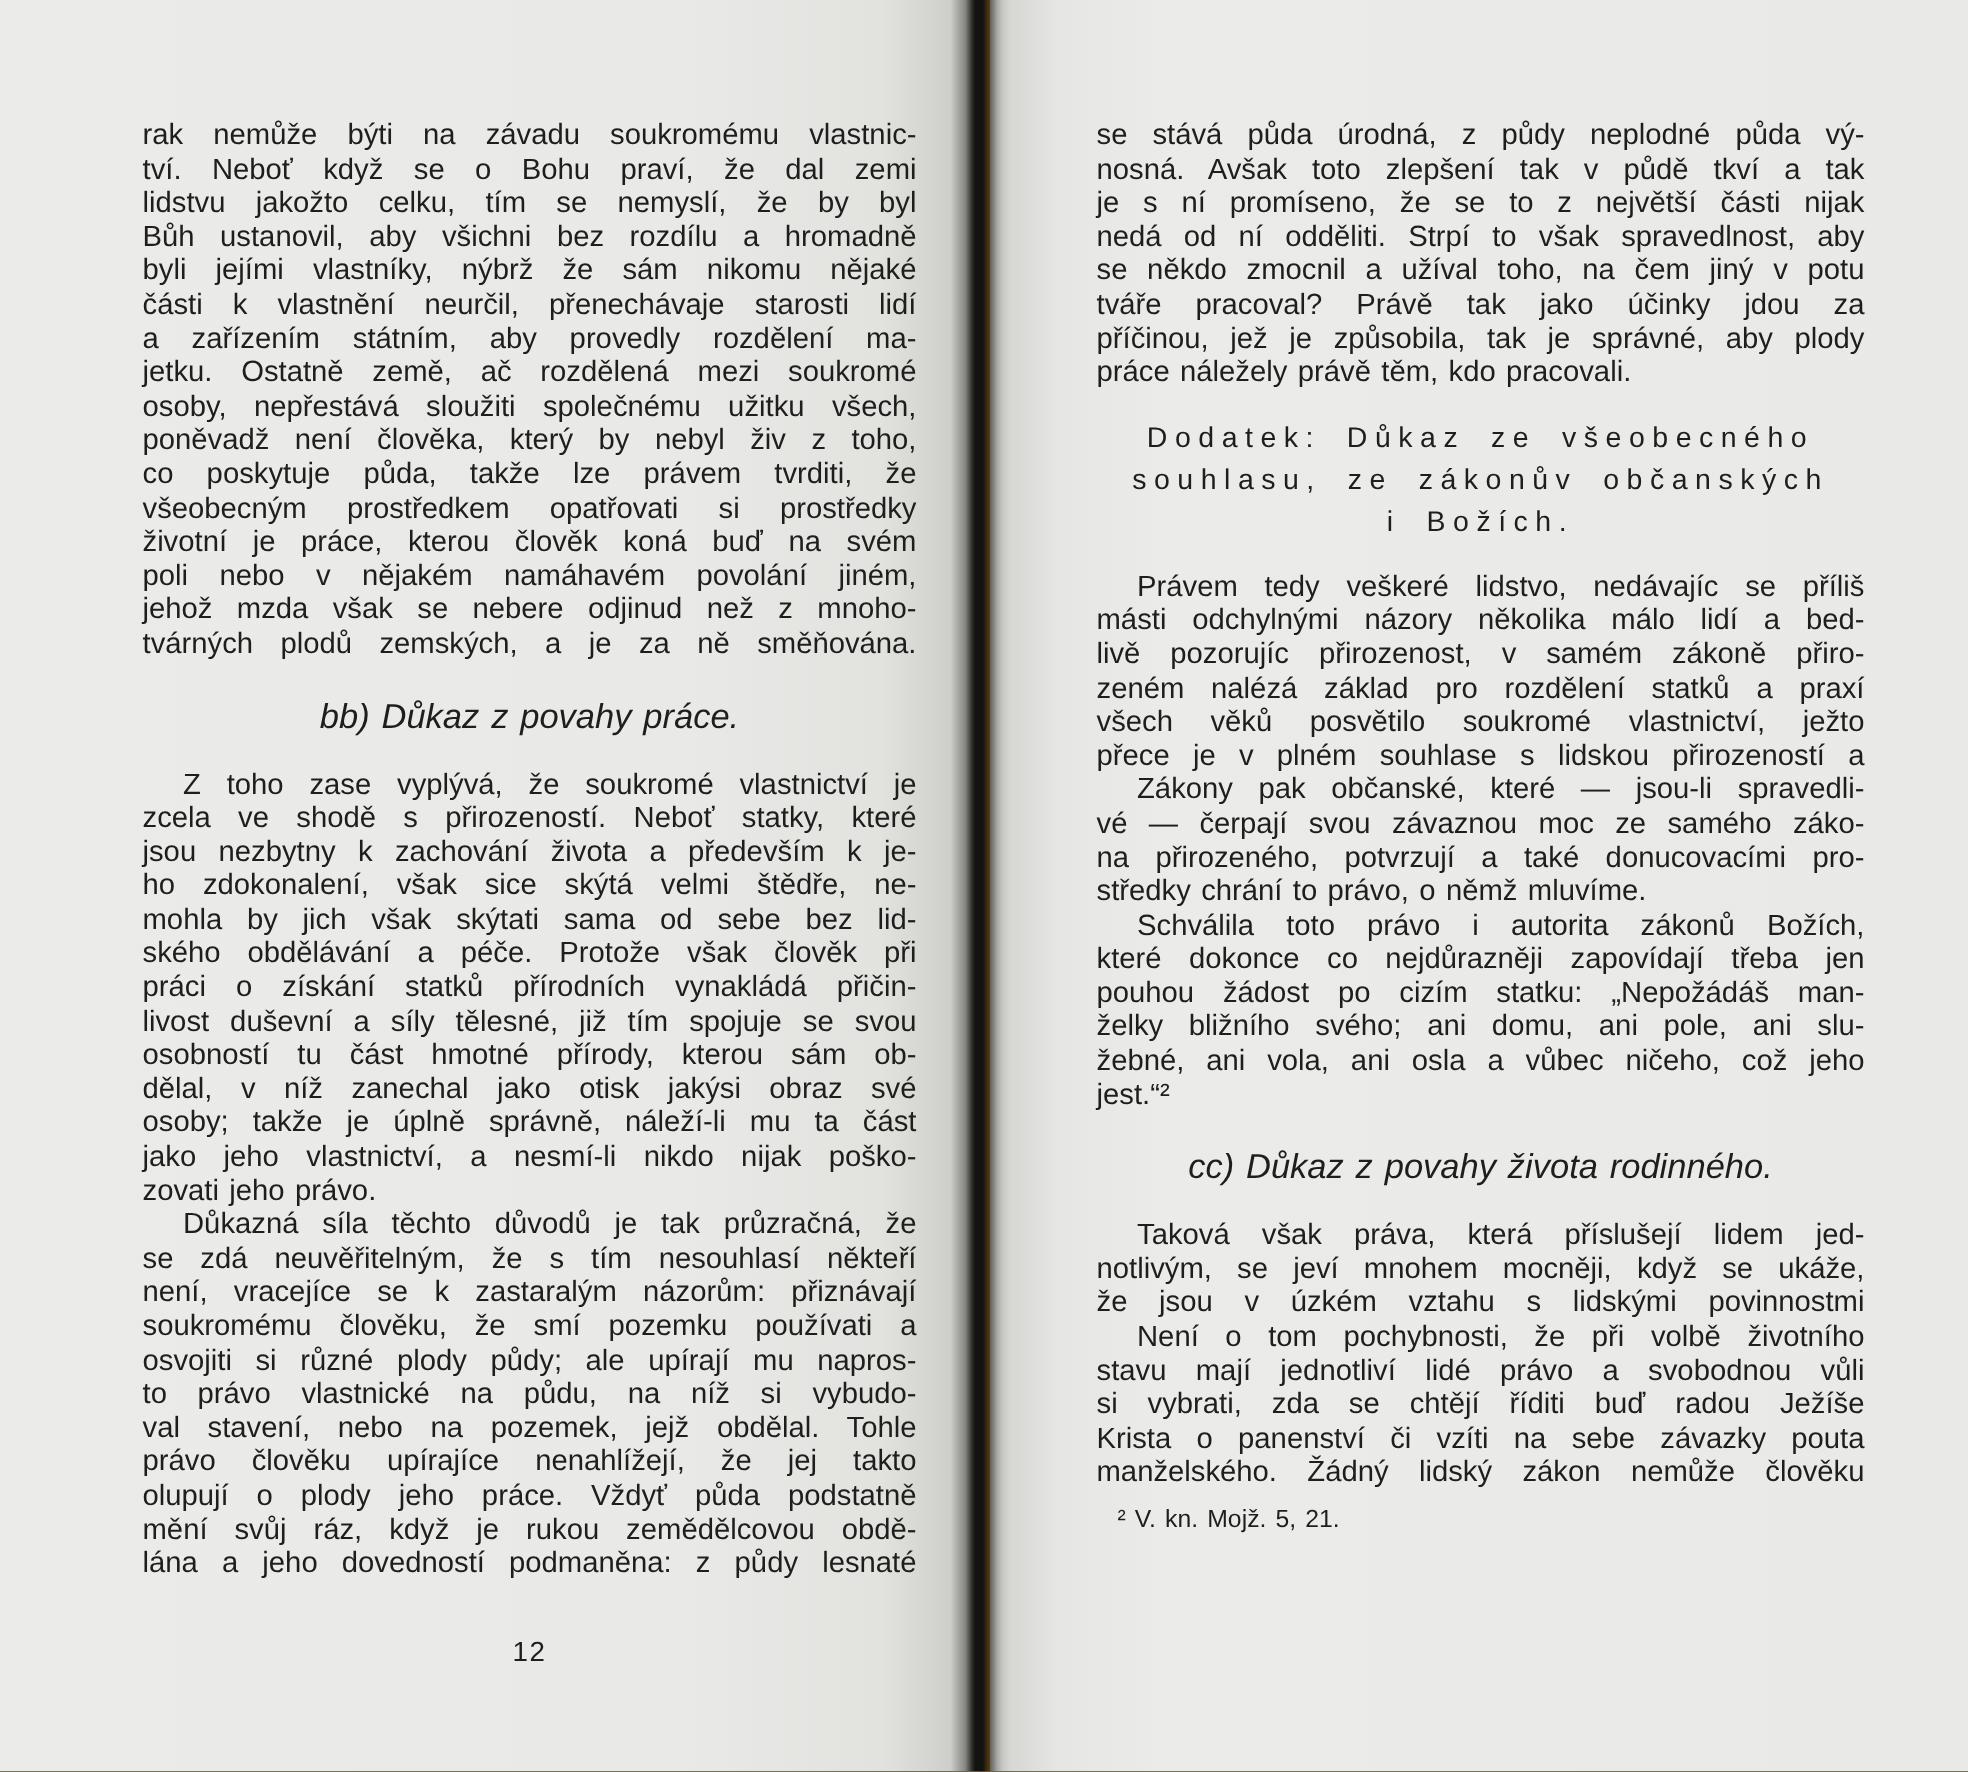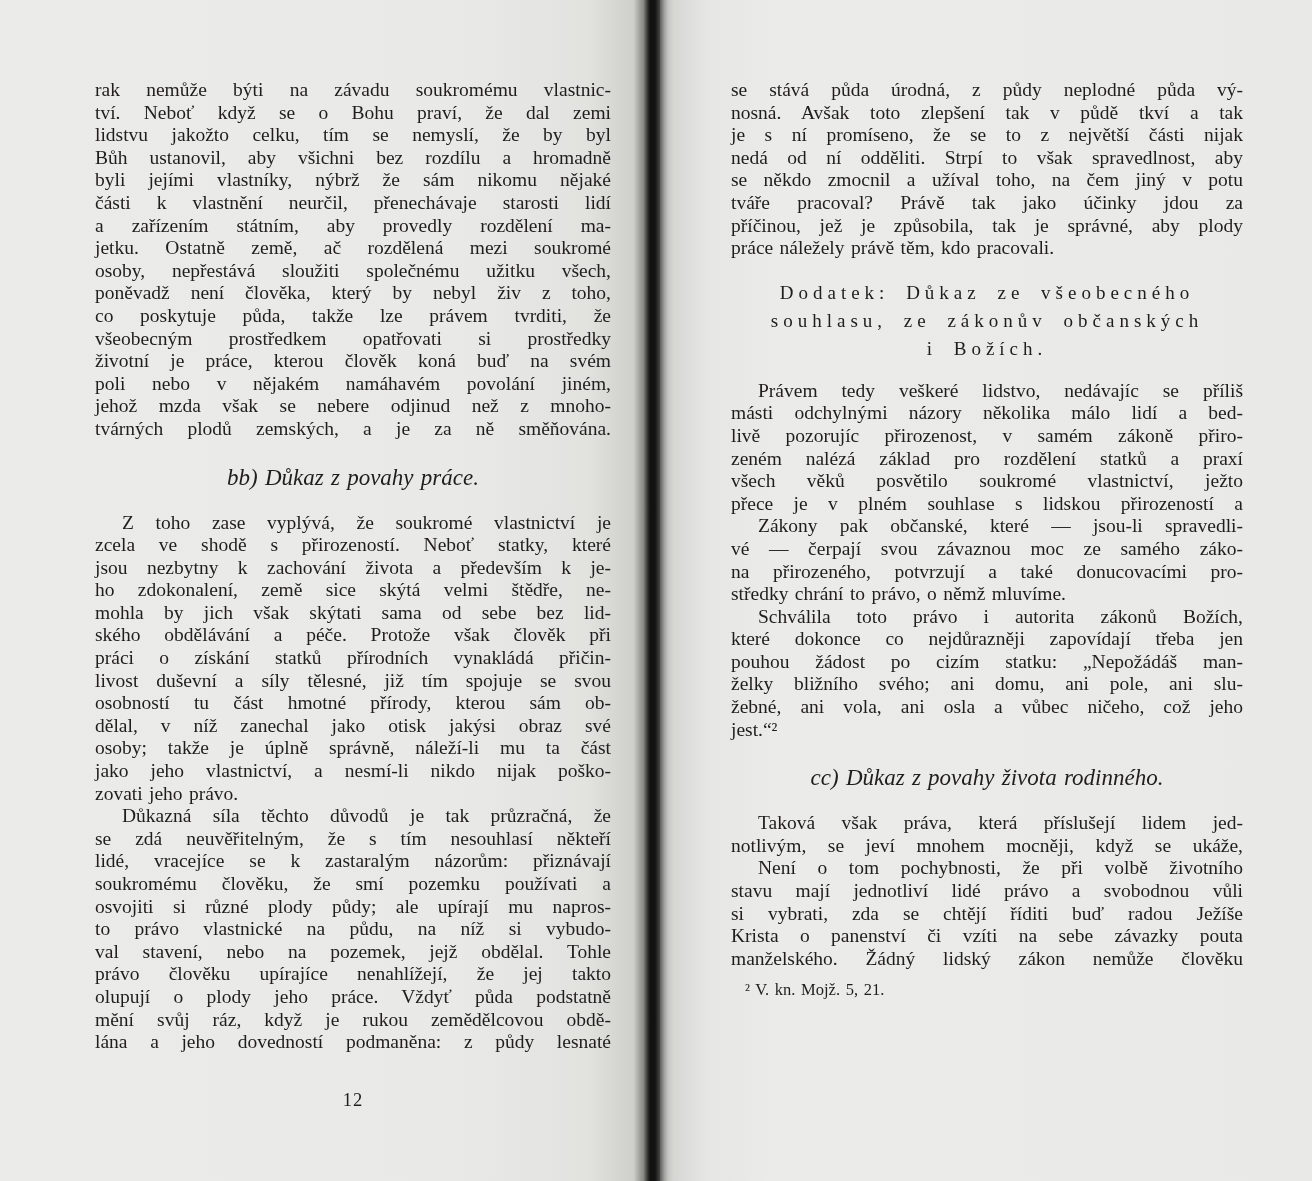--- a/index.html
+++ b/index.html
@@ -1,21 +1,21 @@
 <!DOCTYPE html>
 <html><head>
 <meta charset="utf-8">
 <style>
   html,body{margin:0;padding:0;background:#555;}
   .scan{
     position:relative;
     width:1312px;height:1181px;
     overflow:hidden;
-    background:#737373;
-    font-family:Liberation Serif, serif;
+    background:#a16207;
+    font-family:Liberation Sans, sans-serif;
     color:#1f1e1c;
   }
   .sheet{position:absolute;top:0;height:100%;}
   .sheet-left{
     left:0;width:652px;
     background:linear-gradient(90deg,#ebebe9 0%,#e9e9e7 70%,#e2e2df 90%,#cfcfcb 97%,#a8a8a4 100%);
   }
   .sheet-right{
     left:660px;width:652px;
     background:linear-gradient(90deg,#a9a9a5 0%,#d6d6d3 2%,#e6e6e4 7%,#ebebe9 18%,#e9e9e7 100%);
@@ -99,35 +99,35 @@
         <div class="line just">jehož mzda však se nebere odjinud než z mnoho-</div>
         <div class="line just">tvárných plodů zemských, a je za ně směňována.</div>
       </div>
       <div class="block h-italic">
         <div class="line">bb) Důkaz z povahy práce.</div>
       </div>
       <div class="block p">
         <div class="line just indent">Z toho zase vyplývá, že soukromé vlastnictví je</div>
         <div class="line just">zcela ve shodě s přirozeností. Neboť statky, které</div>
         <div class="line just">jsou nezbytny k zachování života a především k je-</div>
-        <div class="line just">ho zdokonalení, země sice skýtá velmi štědře, ne-</div>
+        <div class="line just">ho zdokonalení, však sice skýtá velmi štědře, ne-</div>
         <div class="line just">mohla by jich však skýtati sama od sebe bez lid-</div>
         <div class="line just">ského obdělávání a péče. Protože však člověk při</div>
         <div class="line just">práci o získání statků přírodních vynakládá přičin-</div>
         <div class="line just">livost duševní a síly tělesné, již tím spojuje se svou</div>
         <div class="line just">osobností tu část hmotné přírody, kterou sám ob-</div>
         <div class="line just">dělal, v níž zanechal jako otisk jakýsi obraz své</div>
         <div class="line just">osoby; takže je úplně správně, náleží-li mu ta část</div>
         <div class="line just">jako jeho vlastnictví, a nesmí-li nikdo nijak poško-</div>
         <div class="line">zovati jeho právo.</div>
       </div>
       <div class="block p">
         <div class="line just indent">Důkazná síla těchto důvodů je tak průzračná, že</div>
         <div class="line just">se zdá neuvěřitelným, že s tím nesouhlasí někteří</div>
-        <div class="line just">lidé, vracejíce se k zastaralým názorům: přiznávají</div>
+        <div class="line just">není, vracejíce se k zastaralým názorům: přiznávají</div>
         <div class="line just">soukromému člověku, že smí pozemku používati a</div>
         <div class="line just">osvojiti si různé plody půdy; ale upírají mu napros-</div>
         <div class="line just">to právo vlastnické na půdu, na níž si vybudo-</div>
         <div class="line just">val stavení, nebo na pozemek, jejž obdělal. Tohle</div>
         <div class="line just">právo člověku upírajíce nenahlížejí, že jej takto</div>
         <div class="line just">olupují o plody jeho práce. Vždyť půda podstatně</div>
         <div class="line just">mění svůj ráz, když je rukou zemědělcovou obdě-</div>
         <div class="line just">lána a jeho dovedností podmaněna: z půdy lesnaté</div>
       </div>
     </div>
@@ -168,20 +168,21 @@
         <div class="line just">želky bližního svého; ani domu, ani pole, ani slu-</div>
         <div class="line just">žebné, ani vola, ani osla a vůbec ničeho, což jeho</div>
         <div class="line">jest.“²</div>
       </div>
       <div class="block h-italic">
         <div class="line">cc) Důkaz z povahy života rodinného.</div>
       </div>
       <div class="block p">
         <div class="line just indent">Taková však práva, která příslušejí lidem jed-</div>
         <div class="line just">notlivým, se jeví mnohem mocněji, když se ukáže,</div>
+        <div class="line just">že jsou v úzkém vztahu s lidskými povinnostmi</div>
       </div>
       <div class="block p">
         <div class="line just indent">Není o tom pochybnosti, že při volbě životního</div>
         <div class="line just">stavu mají jednotliví lidé právo a svobodnou vůli</div>
         <div class="line just">si vybrati, zda se chtějí říditi buď radou Ježíše</div>
         <div class="line just">Krista o panenství či vzíti na sebe závazky pouta</div>
         <div class="line just">manželského. Žádný lidský zákon nemůže člověku</div>
       </div>
       <div class="block footnote">
         <div class="line">² V. kn. Mojž. 5, 21.</div>

